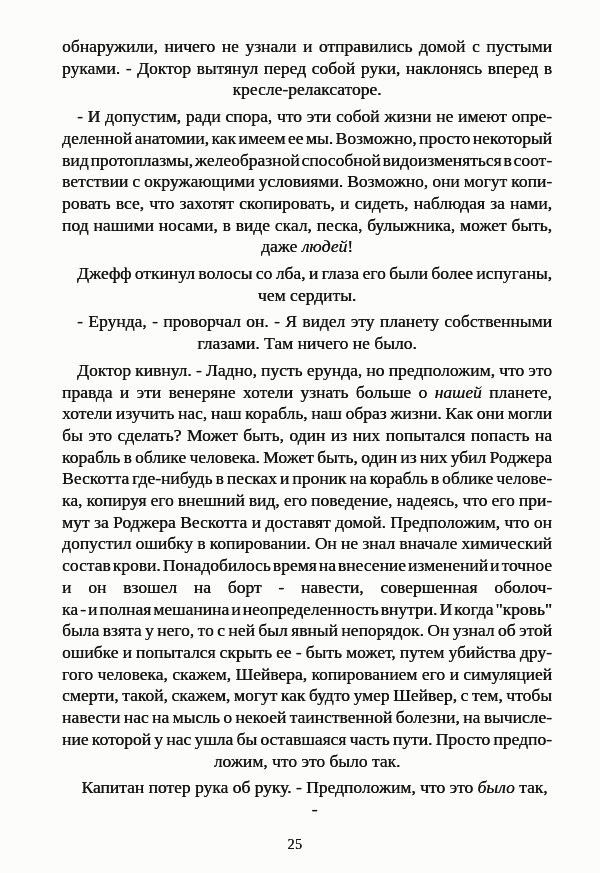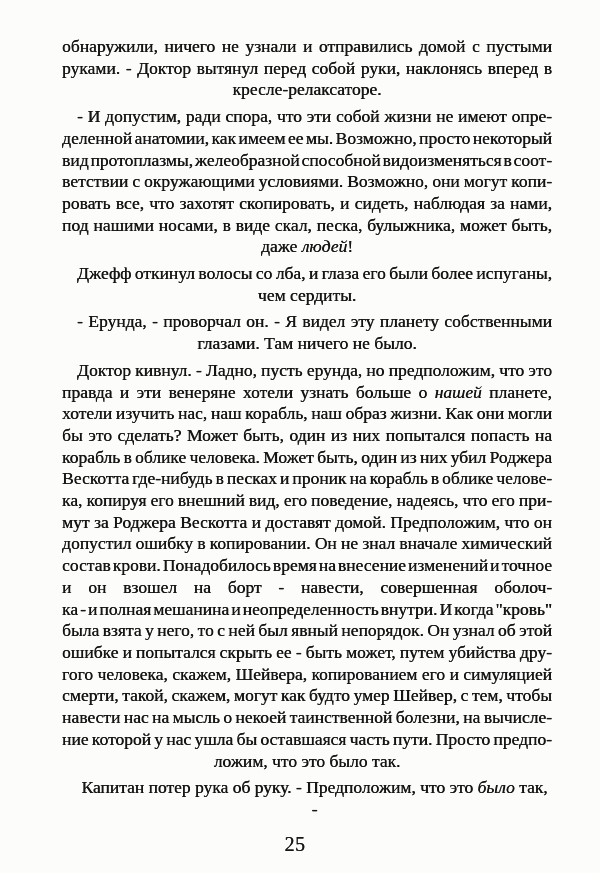--- a/index.html
+++ b/index.html
@@ -32,21 +32,21 @@
     justify-content: space-between;
     white-space: nowrap;
   }
   .line.indent { padding-left: 15px; }
   .line.last { text-align: center; }
   .page-number {
     margin-top: 13px;
     width: 100%;
     text-align: center;
     transform: translateX(-12px);
-    font-size: 20px;
+    font-size: 14px;
     letter-spacing: 0.5px;
   }
   i { font-style: italic; }
 </style>
 </head>
 <body>
 
 <div class="book-page">
   <div class="text-block">
     <div id="paragraphs">

